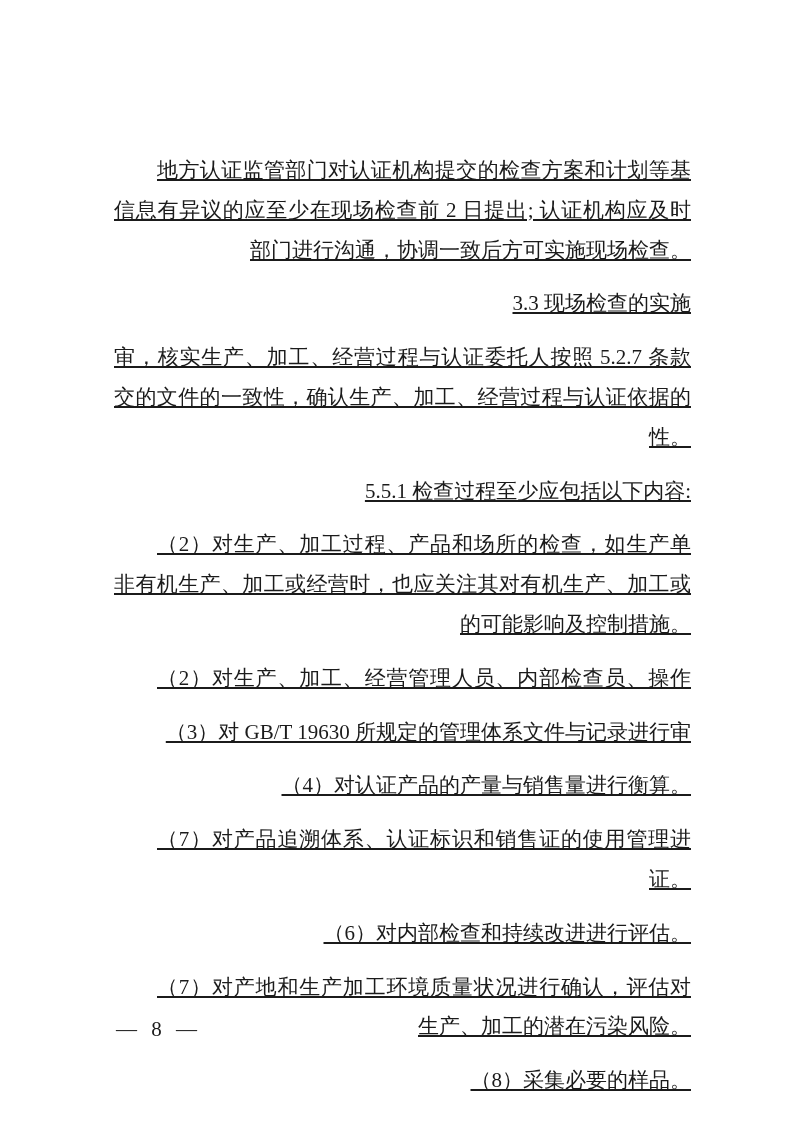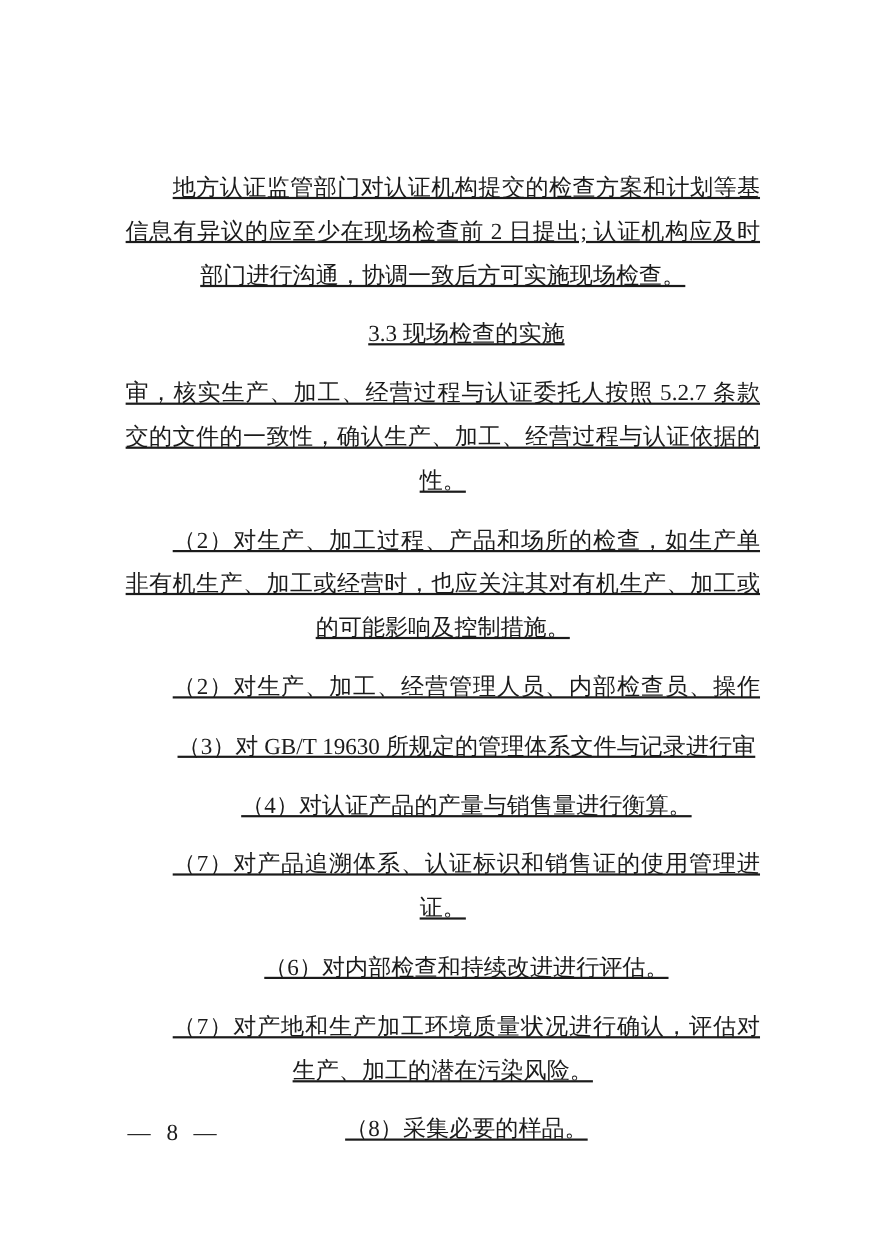--- a/index.html
+++ b/index.html
@@ -16,21 +16,21 @@
     position: absolute;
     left: 100px;
     top: 137px;
     width: 605px;
   }
   .block { margin: 14px; padding: 0; text-decoration: underline; }
   .ln {
     font-size: 21px;
     line-height: 39.8px;
     height: 39.8px;
-    text-align: center;
+    text-align: right;
     overflow: hidden;
   }
   .fill {
     text-align: justify;
     text-align-last: justify;
   }
   .ind { text-indent: 43px; }
   .pagenum {
     position: absolute;
     left: 116px;
@@ -57,20 +57,23 @@
     <div class="block">
       <div class="ln ind">3.3 现场检查的实施</div>
     </div>
 
     <div class="block">
       <div class="ln fill">审，核实生产、加工、经营过程与认证委托人按照 5.2.7 条款所提</div>
       <div class="ln fill">交的文件的一致性，确认生产、加工、经营过程与认证依据的符合</div>
       <div class="ln">性。</div>
     </div>
 
+    <div class="block">
+      <div class="ln ind">5.5.1 检查过程至少应包括以下内容:</div>
+    </div>
 
     <div class="block">
       <div class="ln ind fill">（2）对生产、加工过程、产品和场所的检查，如生产单元有</div>
       <div class="ln fill">非有机生产、加工或经营时，也应关注其对有机生产、加工或经营</div>
       <div class="ln">的可能影响及控制措施。</div>
     </div>
 
     <div class="block">
       <div class="ln ind fill">（2）对生产、加工、经营管理人员、内部检查员、操作者进</div>
     </div>

